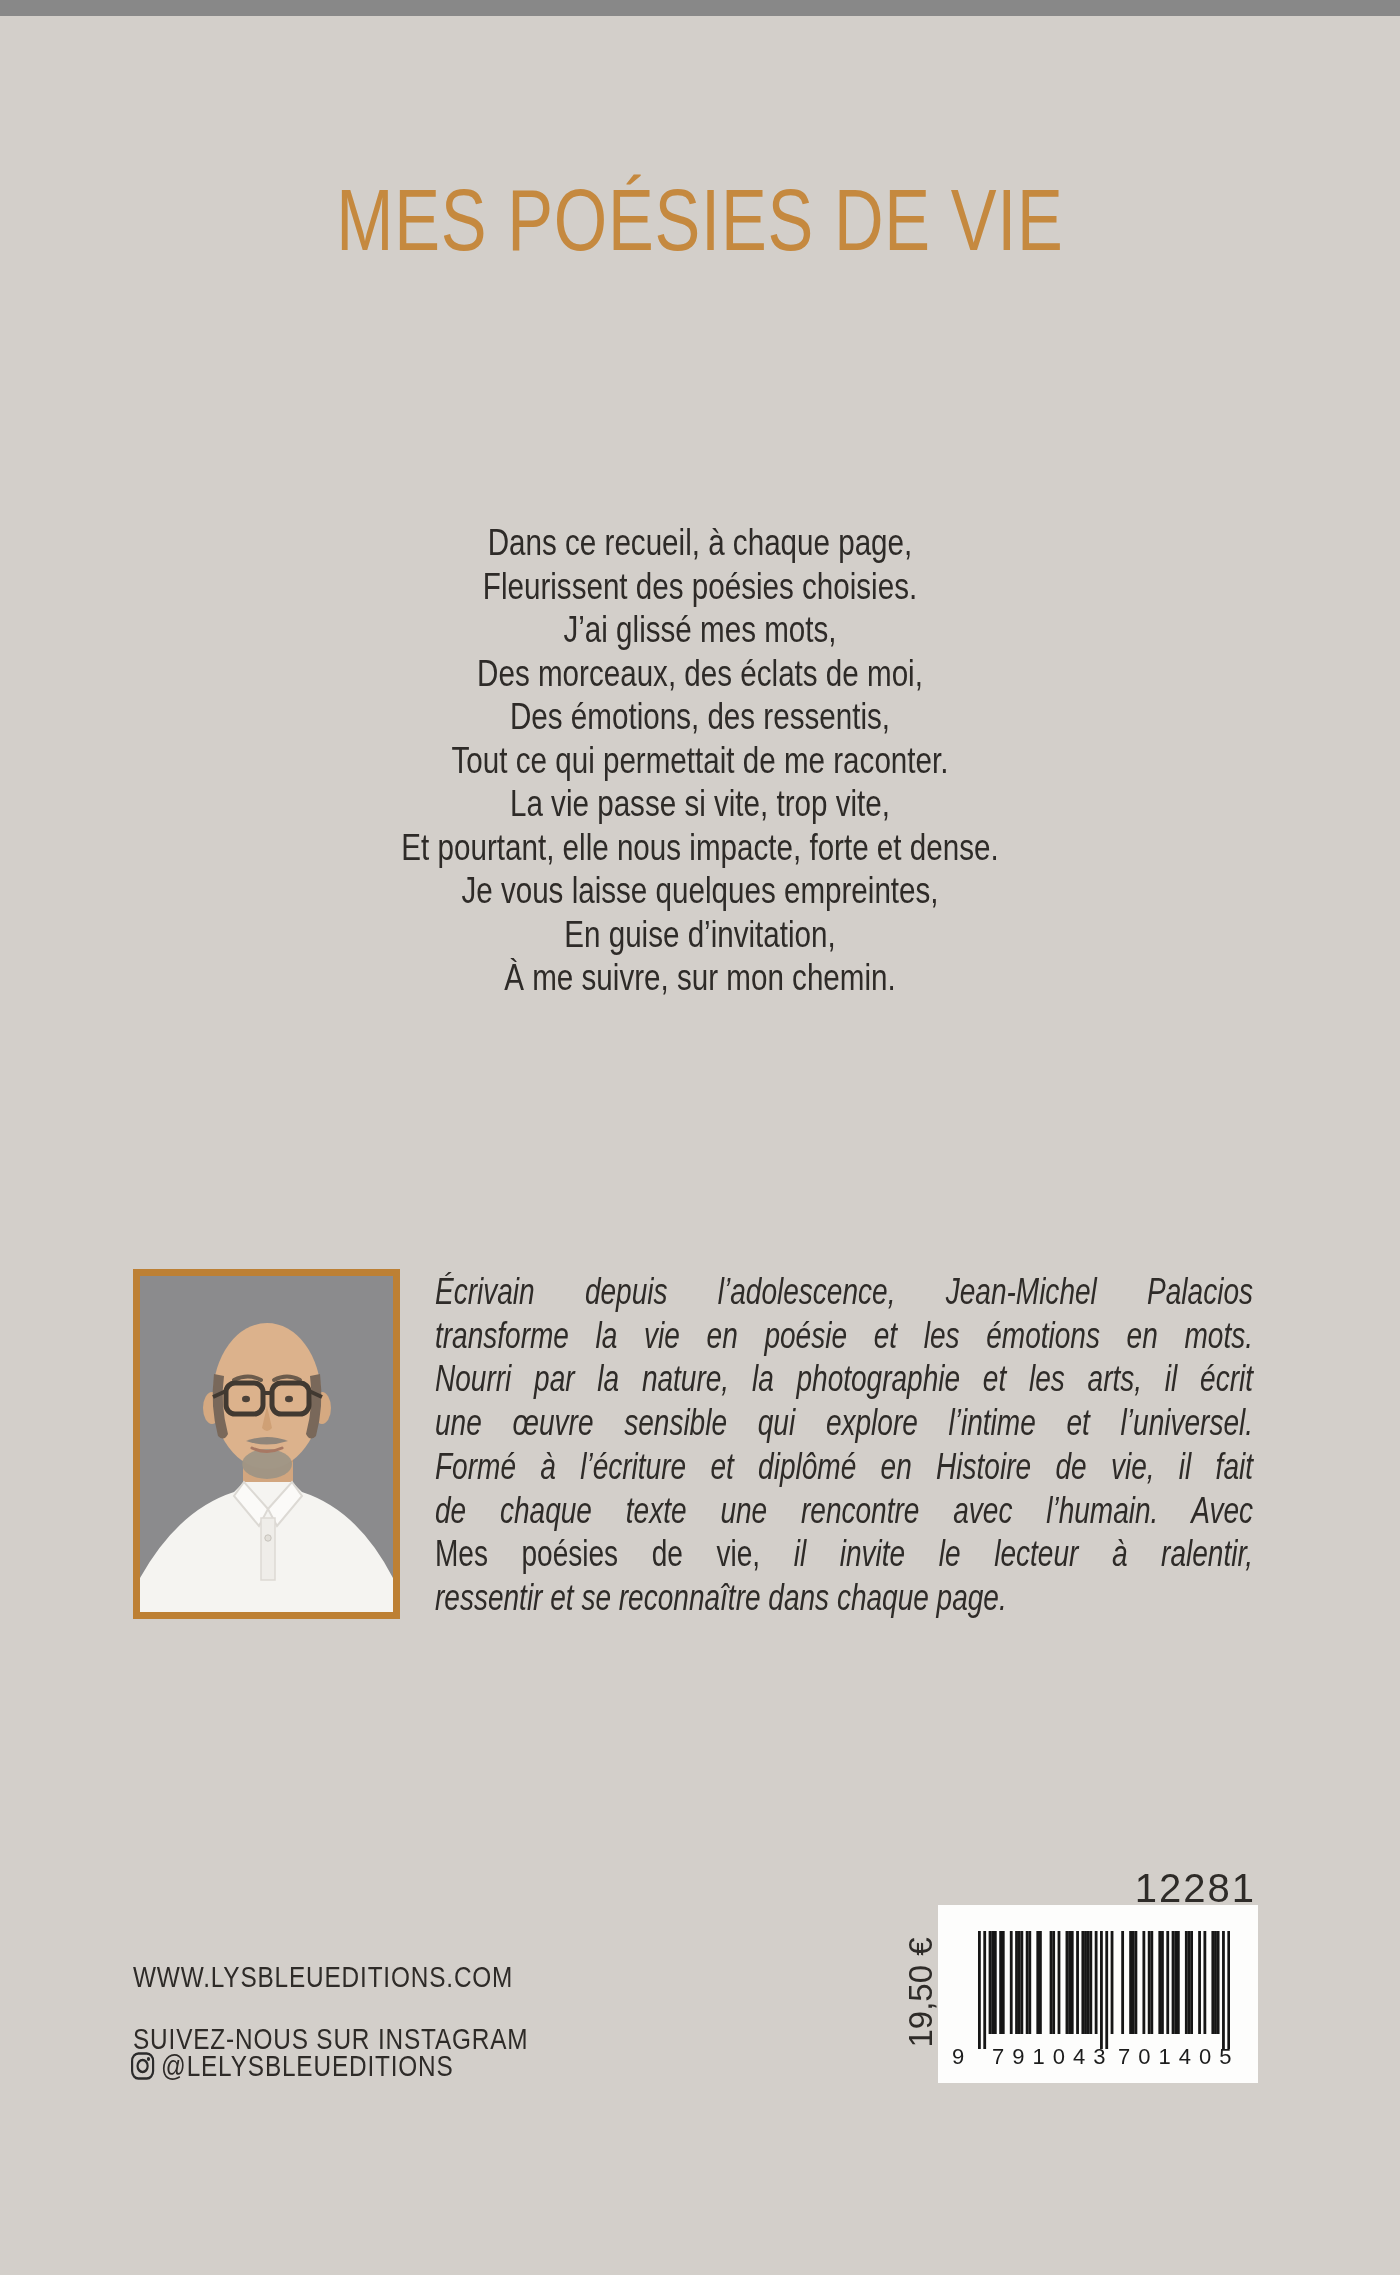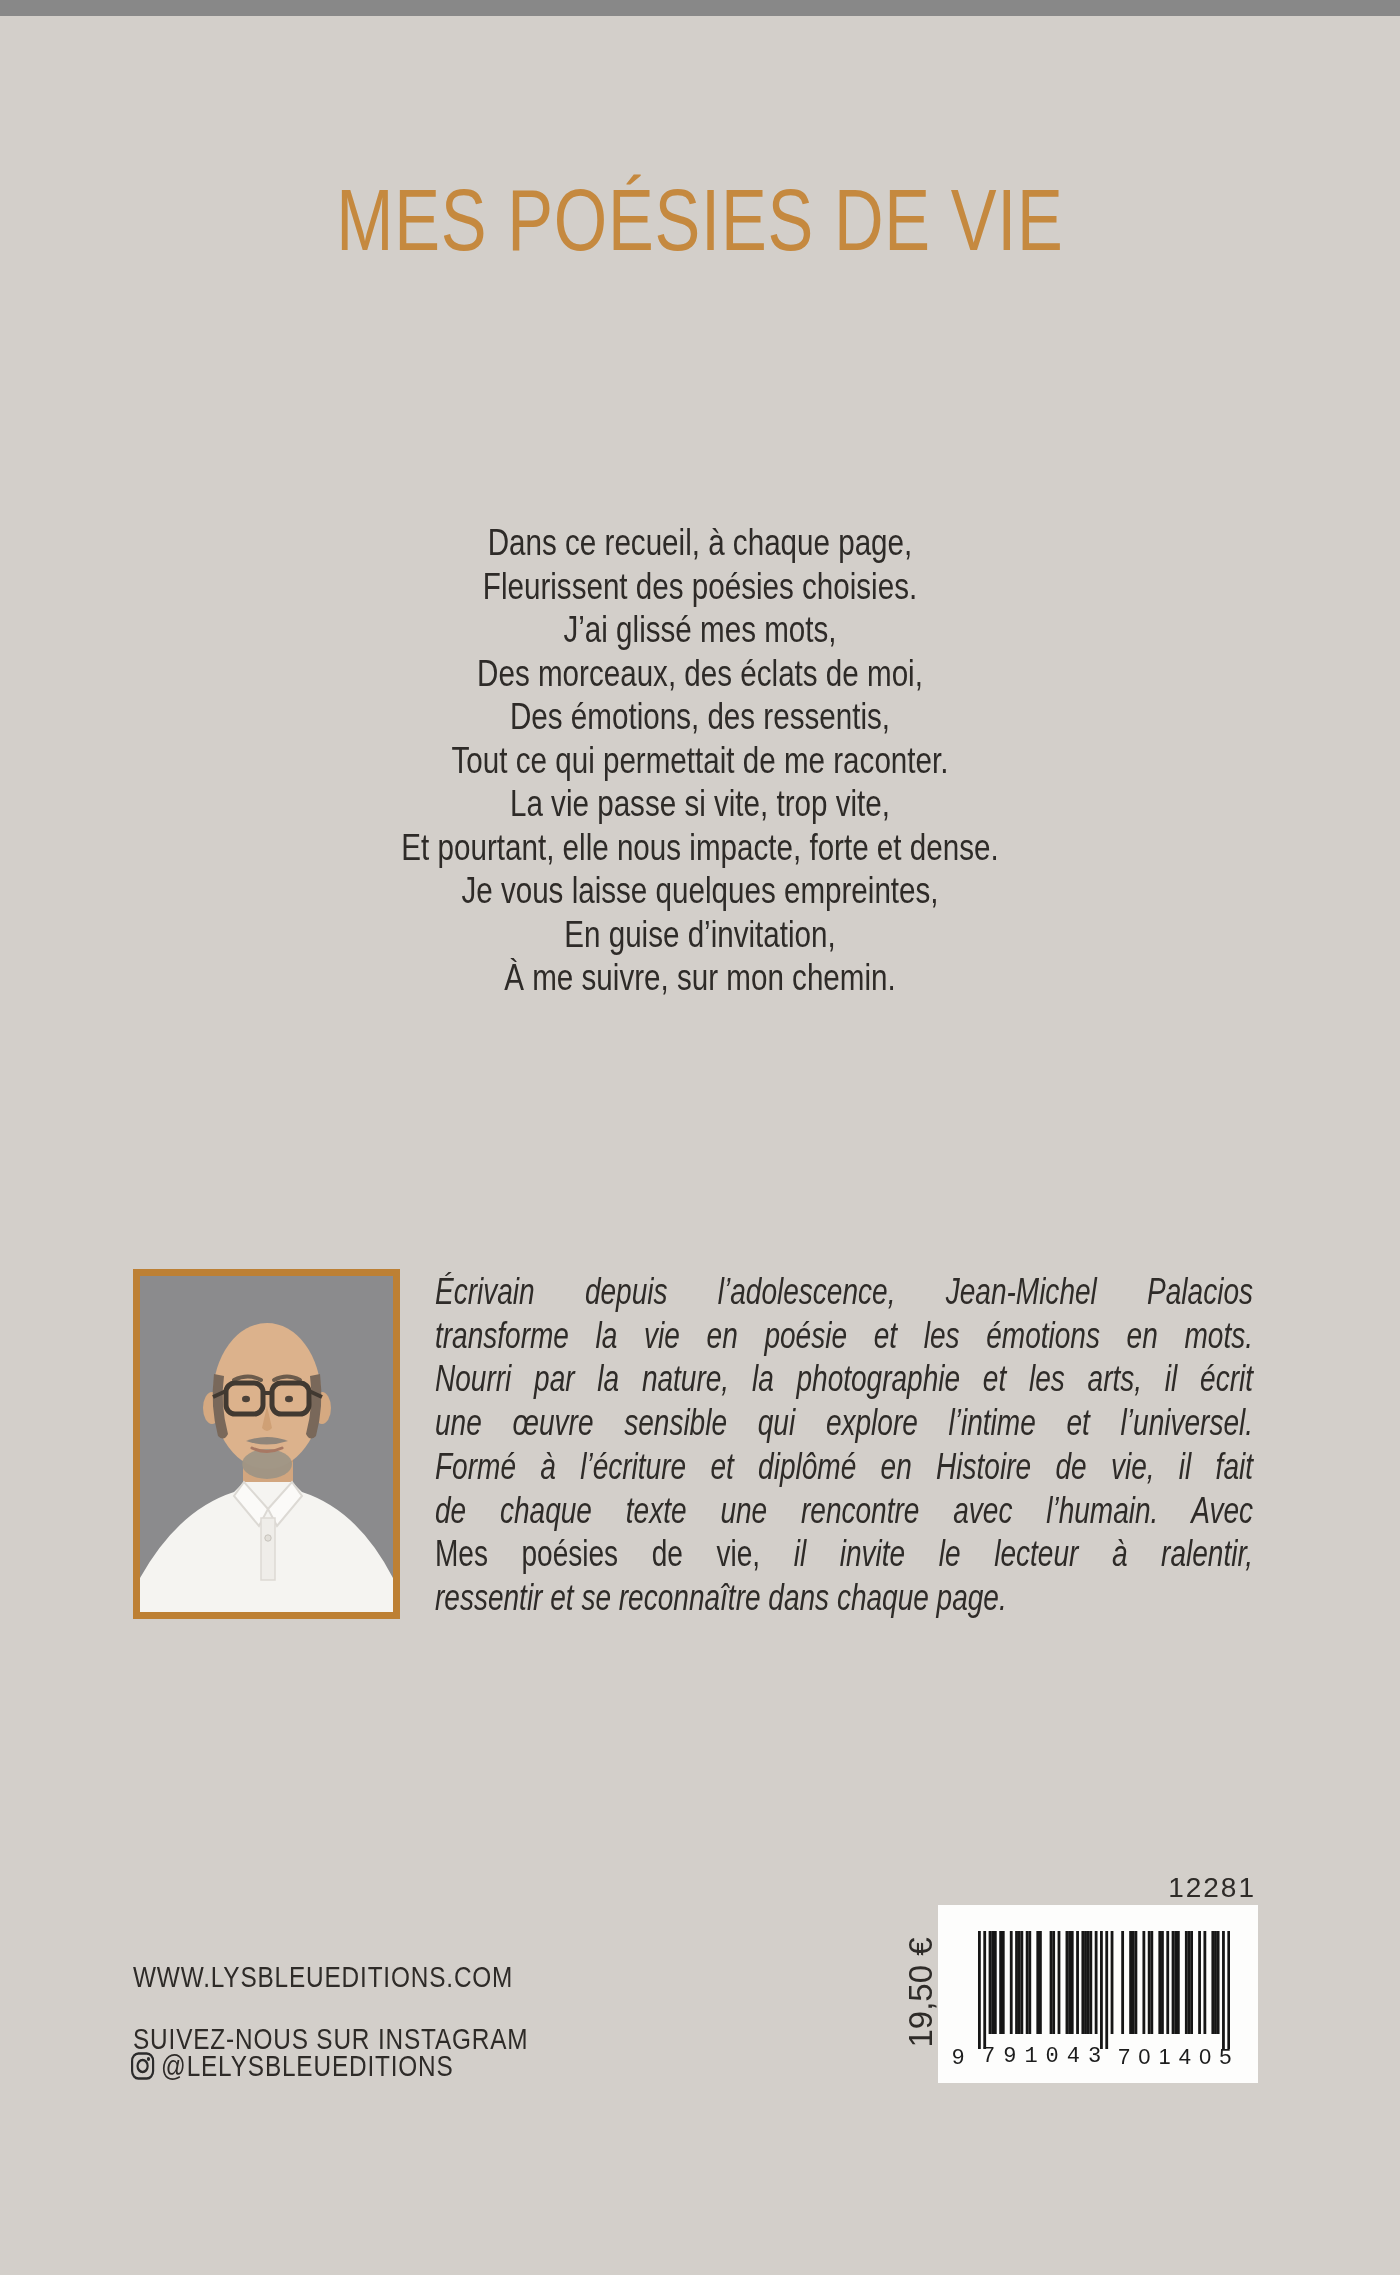--- a/index.html
+++ b/index.html
@@ -54,30 +54,30 @@
   }
   .handle-row svg { display:block; }
   
   .price {
     position:absolute; left:810px; top:1960px; width:220px;
     text-align:center; font-size:33px; line-height:33px;
     transform:rotate(-90deg);
   }
   .print-code {
     position:absolute; left:1056px; top:1857px; width:200px;
-    text-align:right; font-size:28px; line-height:30px; letter-spacing:2px;
+    text-align:right; font-size:40px; line-height:30px; letter-spacing:2px;
   }
   .barcode-box {
     position:absolute; left:938px; top:1889px; width:320px; height:178px;
     background:#fdfdfc;
   }
   .barcode-bars { position:absolute; left:40px; top:26px; }
   .bc-digit { position:absolute; top:140px; font-size:22px; line-height:24px; color:#1c1c1c; }
   .bc-first  { left:14px; }
-  .bc-left   { left:44px;  letter-spacing:8px;font-family:Liberation Mono, monospace; }
+  .bc-left   { left:54px;  letter-spacing:8px; }
   .bc-right  { left:180px; letter-spacing:8px;text-align:right; }
 </style>
 </head>
 <body>
 
 <div class="page">
 
   <div class="title" style="color:#c5893f;">MES POÉSIES DE VIE</div>
 
   <div class="poem">

